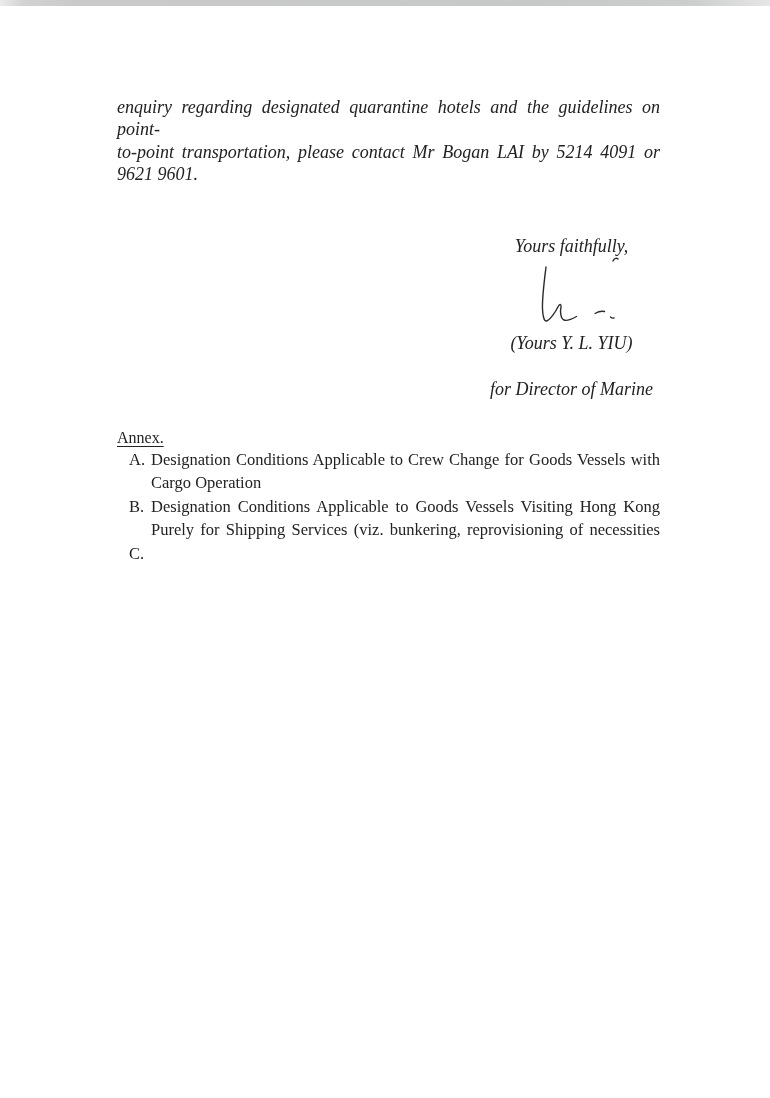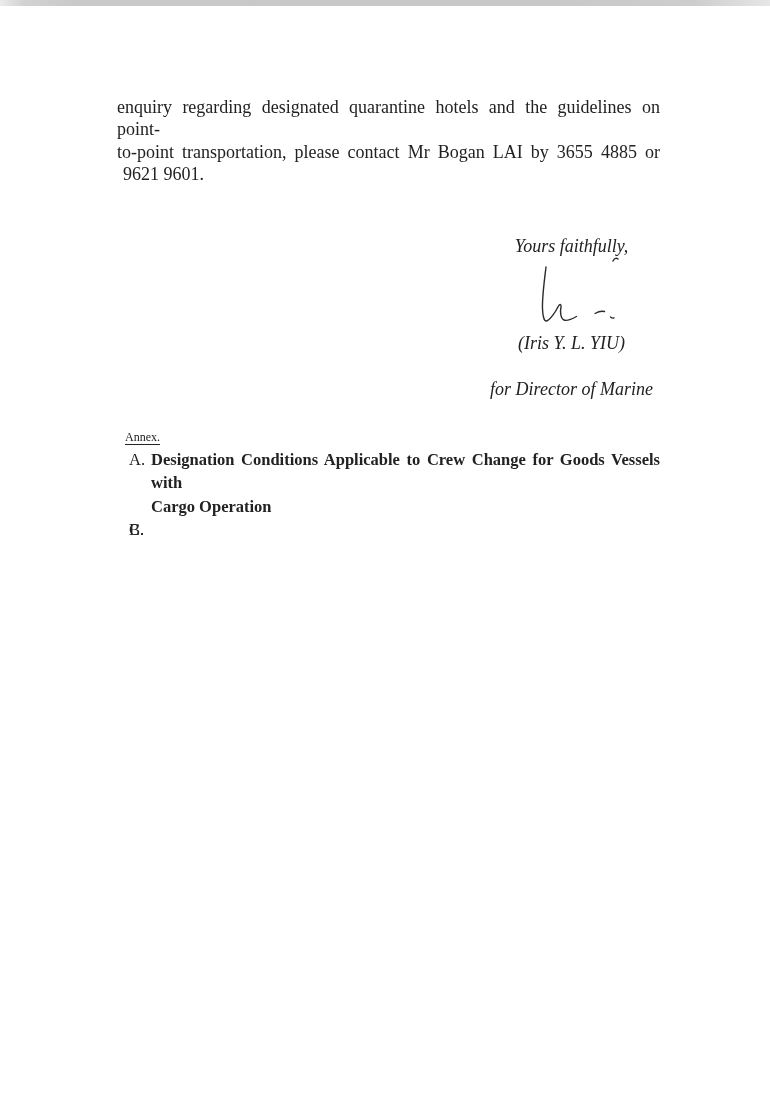--- a/index.html
+++ b/index.html
@@ -21,22 +21,22 @@
       #ececec 0%, #d2d2d2 3%, #c9c9c9 10%,
       #c7c8c8 70%, #cccdcd 90%, #e6e6e6 100%);
   }
 
   
   .paragraph {
     position: absolute;
     left: 117px; top: 96px; width: 543px;
     font-size: 18px; line-height: 22.4px;
   }
-  .pline { text-align: justify; text-align-last: justify; white-space: normal; }
-  .pline.last { text-align: right; text-align-last: left; margin-left: 6px; }
+  .pline { text-align: justify; text-align-last: justify; white-space: normal; font-style: italic; }
+  .pline.last { text-align: right; text-align-last: left; }
 
   
   .closing-line {
     position: absolute;
     left: 420px; width: 303px;
     text-align: center;
     font-size: 18px; line-height: 22px; font-style: italic;
   }
   .valediction { top: 235px; }
   .sig-name    { top: 332px; }
@@ -48,79 +48,81 @@
     width: 95px; height: 75px;
   }
   .signature-svg path {
     fill: none; stroke: #2b2b2b; stroke-width: 1.4;
     stroke-linecap: round; stroke-linejoin: round;
   }
 
   
   .annex-heading {
     position: absolute;
-    left: 125px; top: 426px;
-    font-size: 12px; line-height: 23.4px;
+    left: 117px; top: 426px;
+    font-size: 16px; line-height: 23.4px;
     text-decoration: underline;
     text-underline-offset: 3px;
     text-decoration-thickness: 1.4px;
   }
   .annex-list {
     position: absolute;
     left: 117px; top: 448px; width: 543px;
     font-size: 16.5px; line-height: 23.4px;
   }
   .annex-item { position: relative; }
   .annex-letter {
     position: absolute; left: 12px; top: 0;
     width: 22px; line-height: 23.4px;
   }
   .annex-lines { margin-left: 34px; width: 509px; }
-  .aline { text-align: justify; text-align-last: justify; font-weight: bold; }
+  .aline { text-align: justify; text-align-last: justify; }
   .aline.last { text-align: center; text-align-last: left; }
 </style>
 </head>
 <body>
 
 <div class="scan-bar"></div>
 
 <div class="paragraph">
   <div class="pline">enquiry regarding designated quarantine hotels and the guidelines on point-</div>
-  <div class="pline">to-point transportation, please contact Mr Bogan LAI by 3655 4885 or</div>
+  <div class="pline">to-point transportation, please contact Mr Bogan LAI by 5214 4091 or</div>
   <div class="pline last">9621 9601.</div>
 </div>
 
 <div class="closing-line valediction">Yours faithfully,</div>
 
 <svg class="signature-svg" viewBox="0 0 95 75" aria-hidden="true">
   <path d="M 13,14 C 11.5,26 9,45 9.5,56 C 9.8,63 11,68.5 13.5,68 C 17,67 22.5,59 25.5,53 C 27,50.5 28.5,51.5 28,54 C 27,58.5 27.5,65.5 31,67 C 34.5,68.5 39,66 43.5,63.5"></path>
   <path d="M 80,8 C 81.5,5 83.5,4.5 85,6"></path>
   <path d="M 62,60.5 C 65.5,58.5 69,58 71.5,58.5"></path>
   <path d="M 77.5,64 C 78.8,65.2 80,65.4 81,64.8"></path>
 </svg>
 
-<div class="closing-line sig-name">(Iris Y. L. YIU)</div>
+<div class="closing-line sig-name">(Yours Y. L. YIU)</div>
 <div class="closing-line sig-title">for Director of Marine</div>
 
 <div>
   <div class="annex-heading">Annex.</div>
 
   <div class="annex-list">
 
     <div class="annex-item">
       <span class="annex-letter">A.</span>
       <div class="annex-lines">
         <div class="aline">Designation Conditions Applicable to Crew Change for Goods Vessels with</div>
         <div class="aline last">Cargo Operation</div>
       </div>
     </div>
 
     <div class="annex-item">
       <span class="annex-letter">B.</span>
       <div class="annex-lines">
+        <div class="aline">Designation Conditions Applicable to Goods Vessels Visiting Hong Kong</div>
+        <div class="aline">Purely for Shipping Services (viz. bunkering, reprovisioning of necessities</div>
       </div>
     </div>
 
     <div class="annex-item">
       <span class="annex-letter">C.</span>
       <div class="annex-lines">
       </div>
     </div>
 
   </div>

